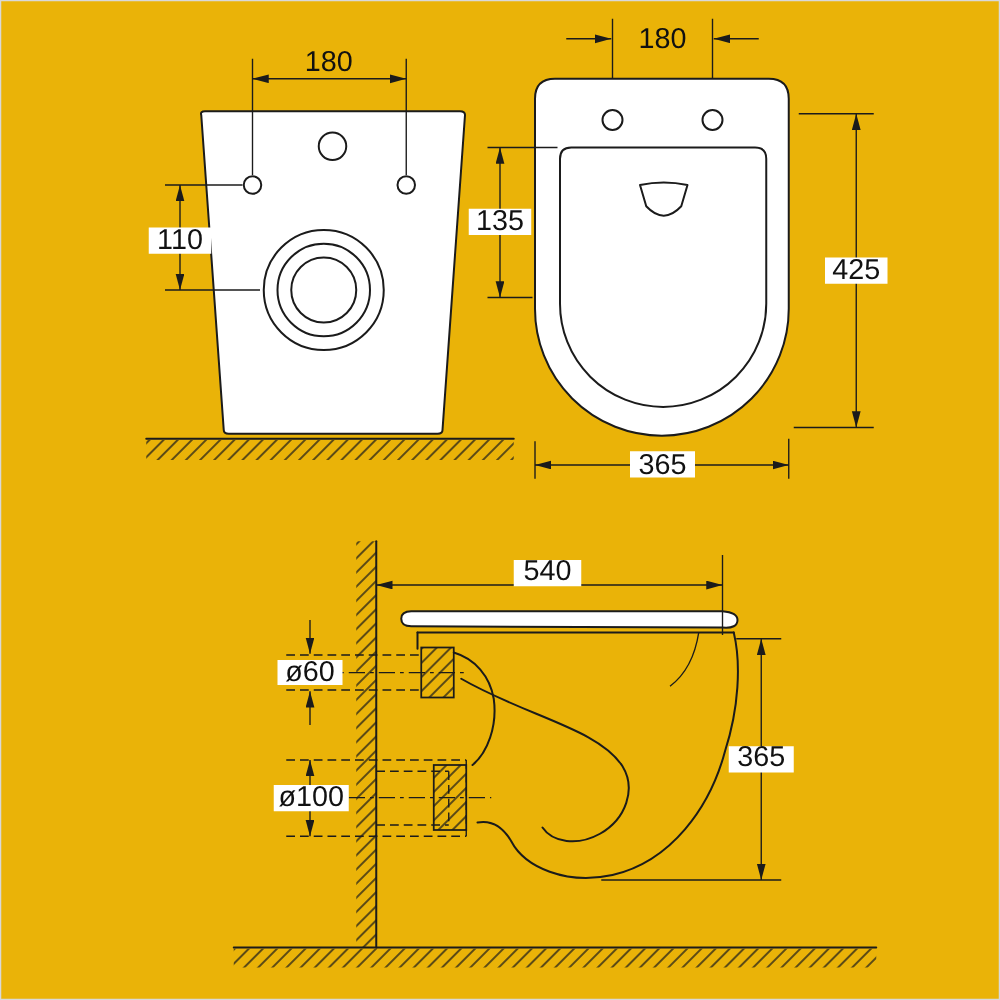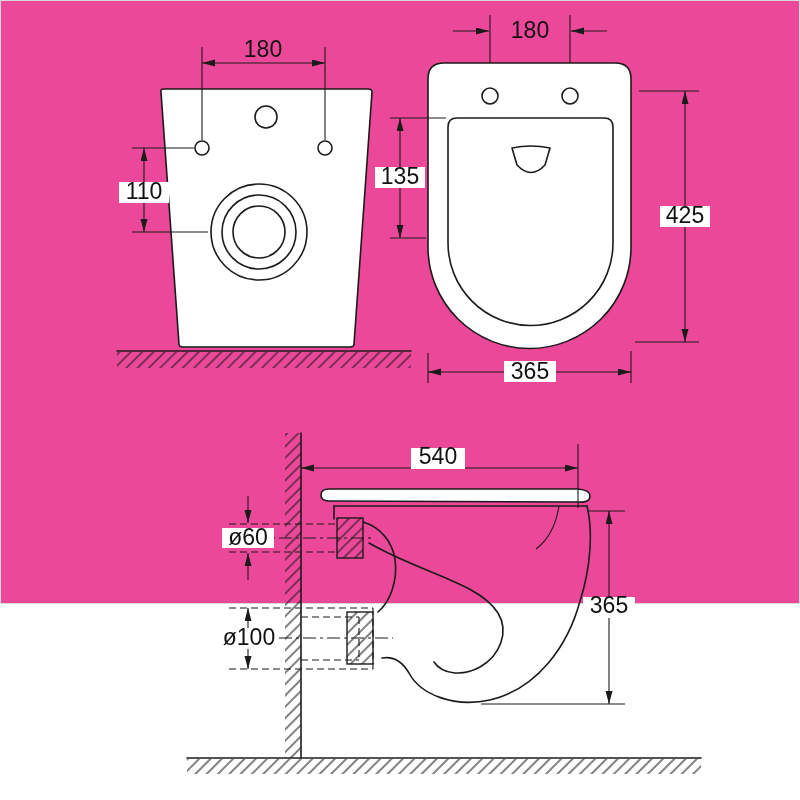--- a/index.html
+++ b/index.html
@@ -1,16 +1,16 @@
 <!DOCTYPE html>
 <html><head>
 <meta charset="utf-8">
 <style>
   html,body{margin:0;padding:0;background:#ffffff;width:800px;height:800px;overflow:hidden;}
-  .frame{width:800px;height:604px;position:relative;background:#ec4899;box-sizing:border-box;border:1px solid #d9d9d9;}
+  .frame{width:800px;height:800px;position:relative;background:#eab308;box-sizing:border-box;border:1px solid #d9d9d9;}
   svg{display:block;}
   .ln   { stroke:#1b1b1b; stroke-width:1.6; fill:none; stroke-linecap:round; stroke-linejoin:round; }
   .lnw  { stroke:#1b1b1b; stroke-width:1.6; fill:#ffffff; stroke-linejoin:round; }
   .dim  { stroke:#1b1b1b; stroke-width:1.1; fill:none; }
   .dash { stroke:#1b1b1b; stroke-width:1.1; fill:none; stroke-dasharray:7 4; }
   .cl   { stroke:#1b1b1b; stroke-width:1.0; fill:none; stroke-dasharray:13 4 3 4; }
   .hat  { fill:url(#hatch); stroke:none; }
   .hatb { fill:url(#hatch); stroke:#1b1b1b; stroke-width:1.4; }
   .txt  { font:23px "Liberation Sans", sans-serif; fill:#111; text-anchor:middle; }
   .wbg  { fill:#ffffff; stroke:none; }

